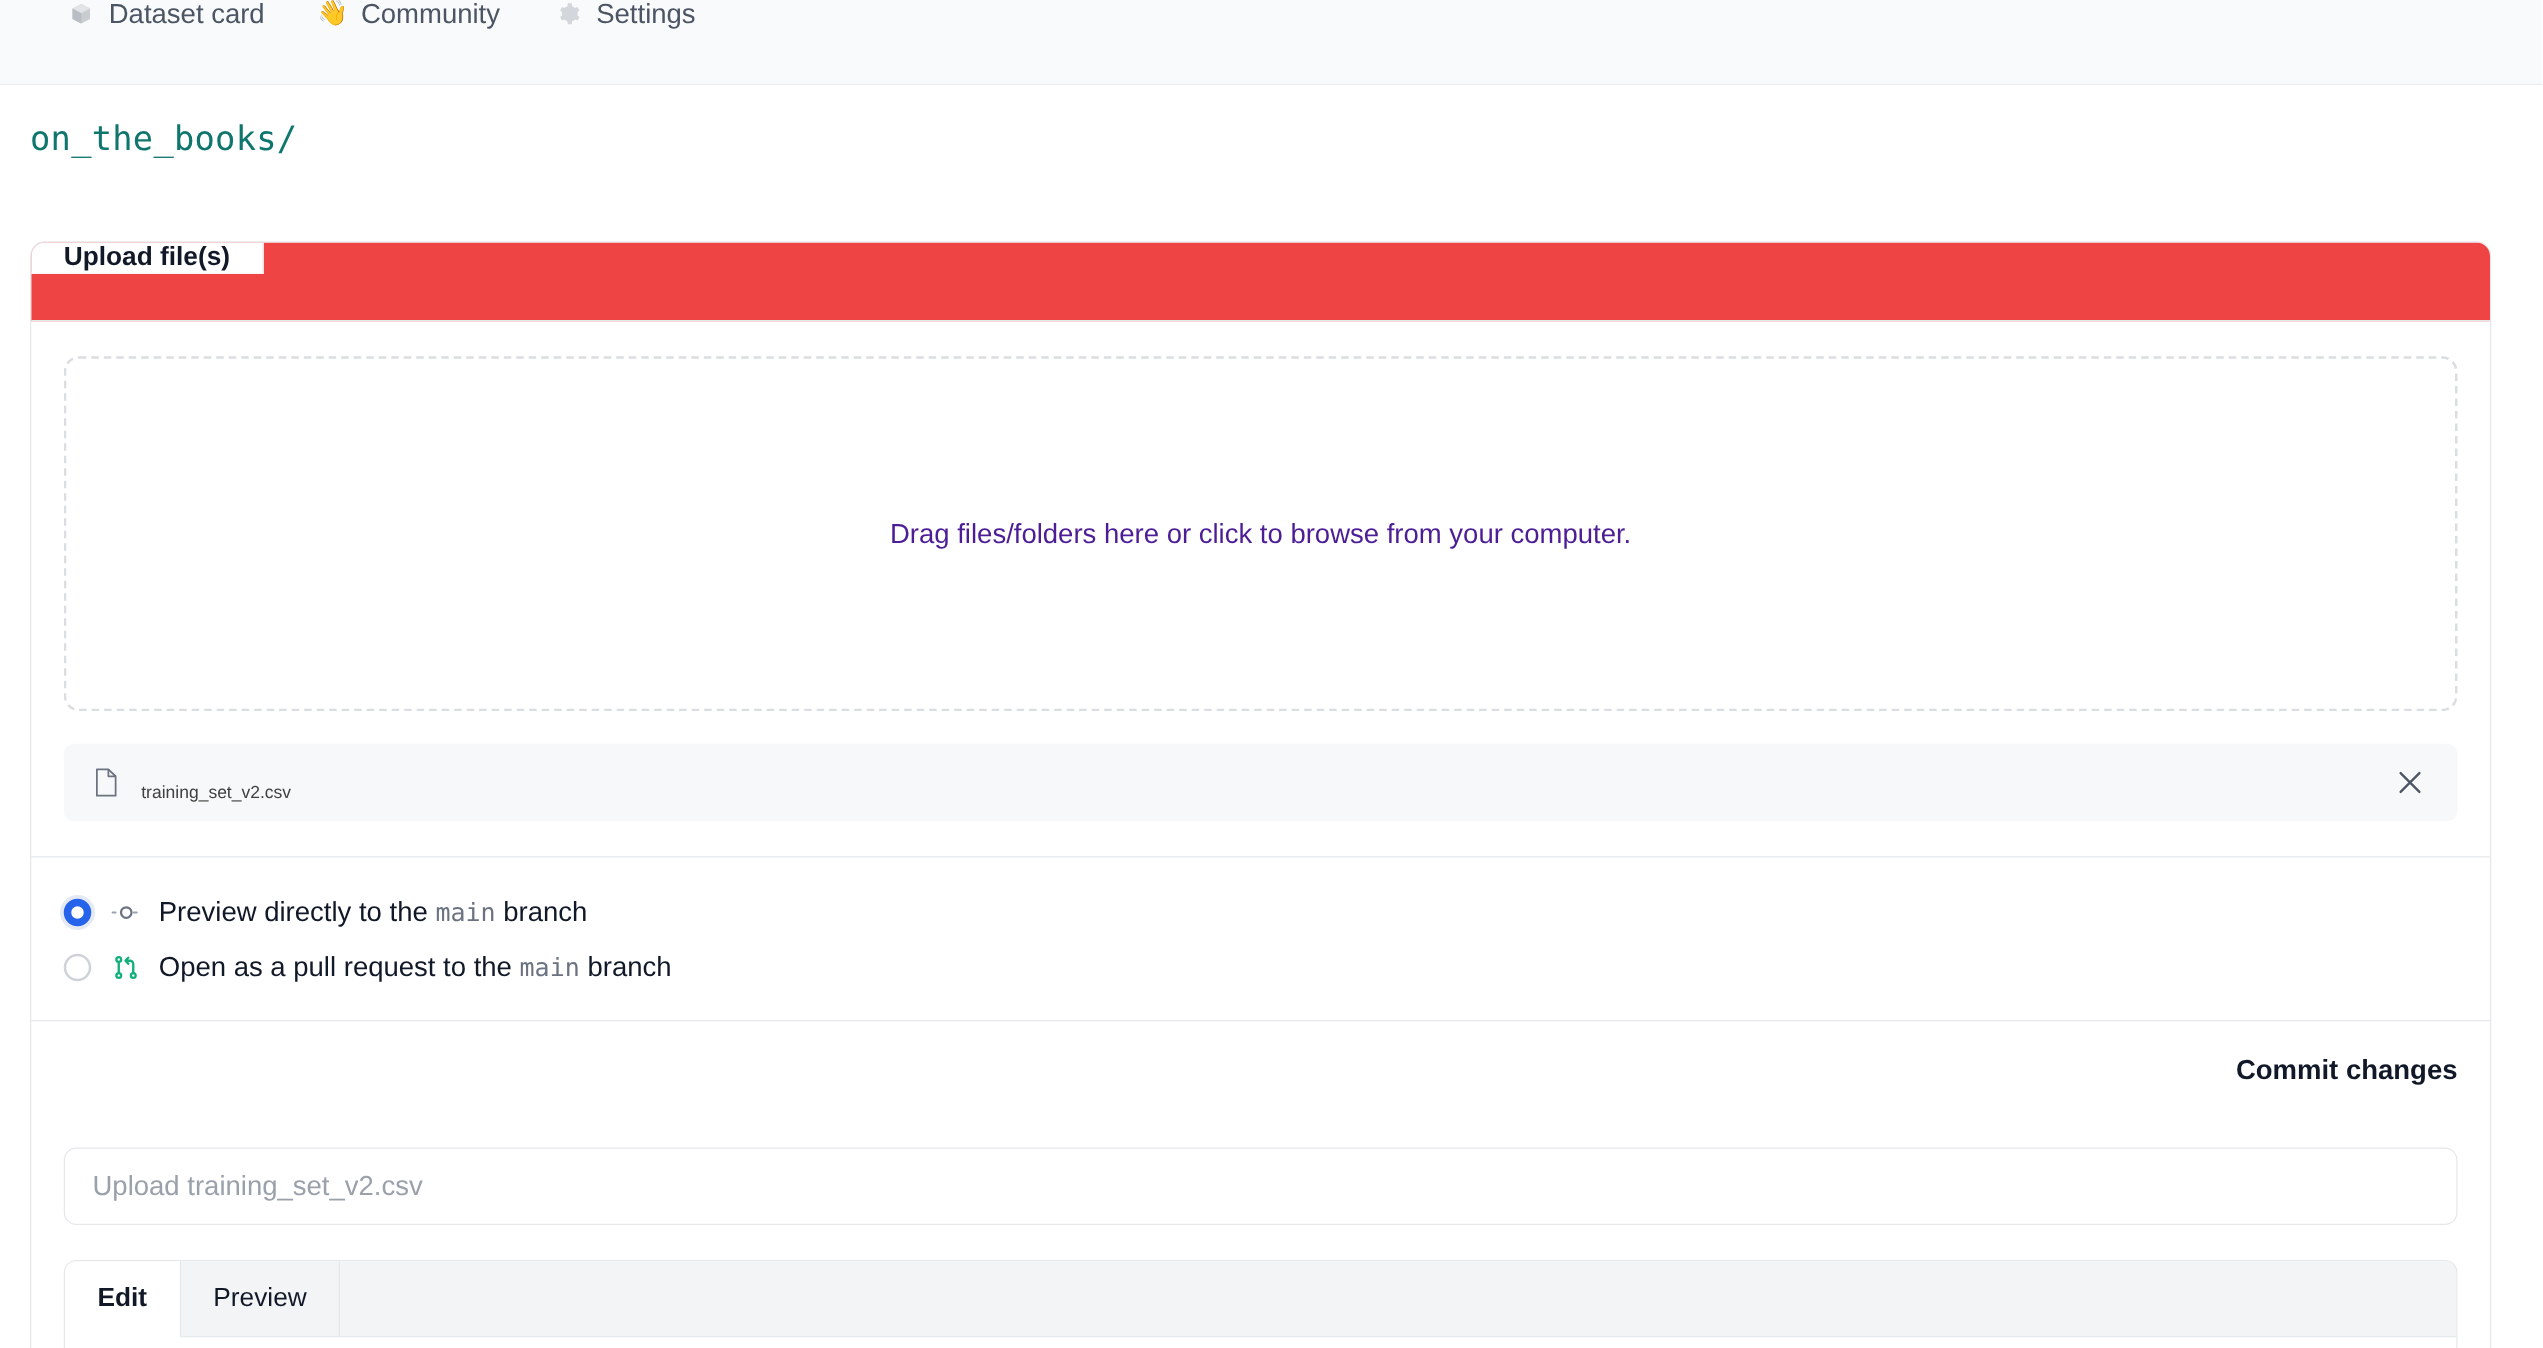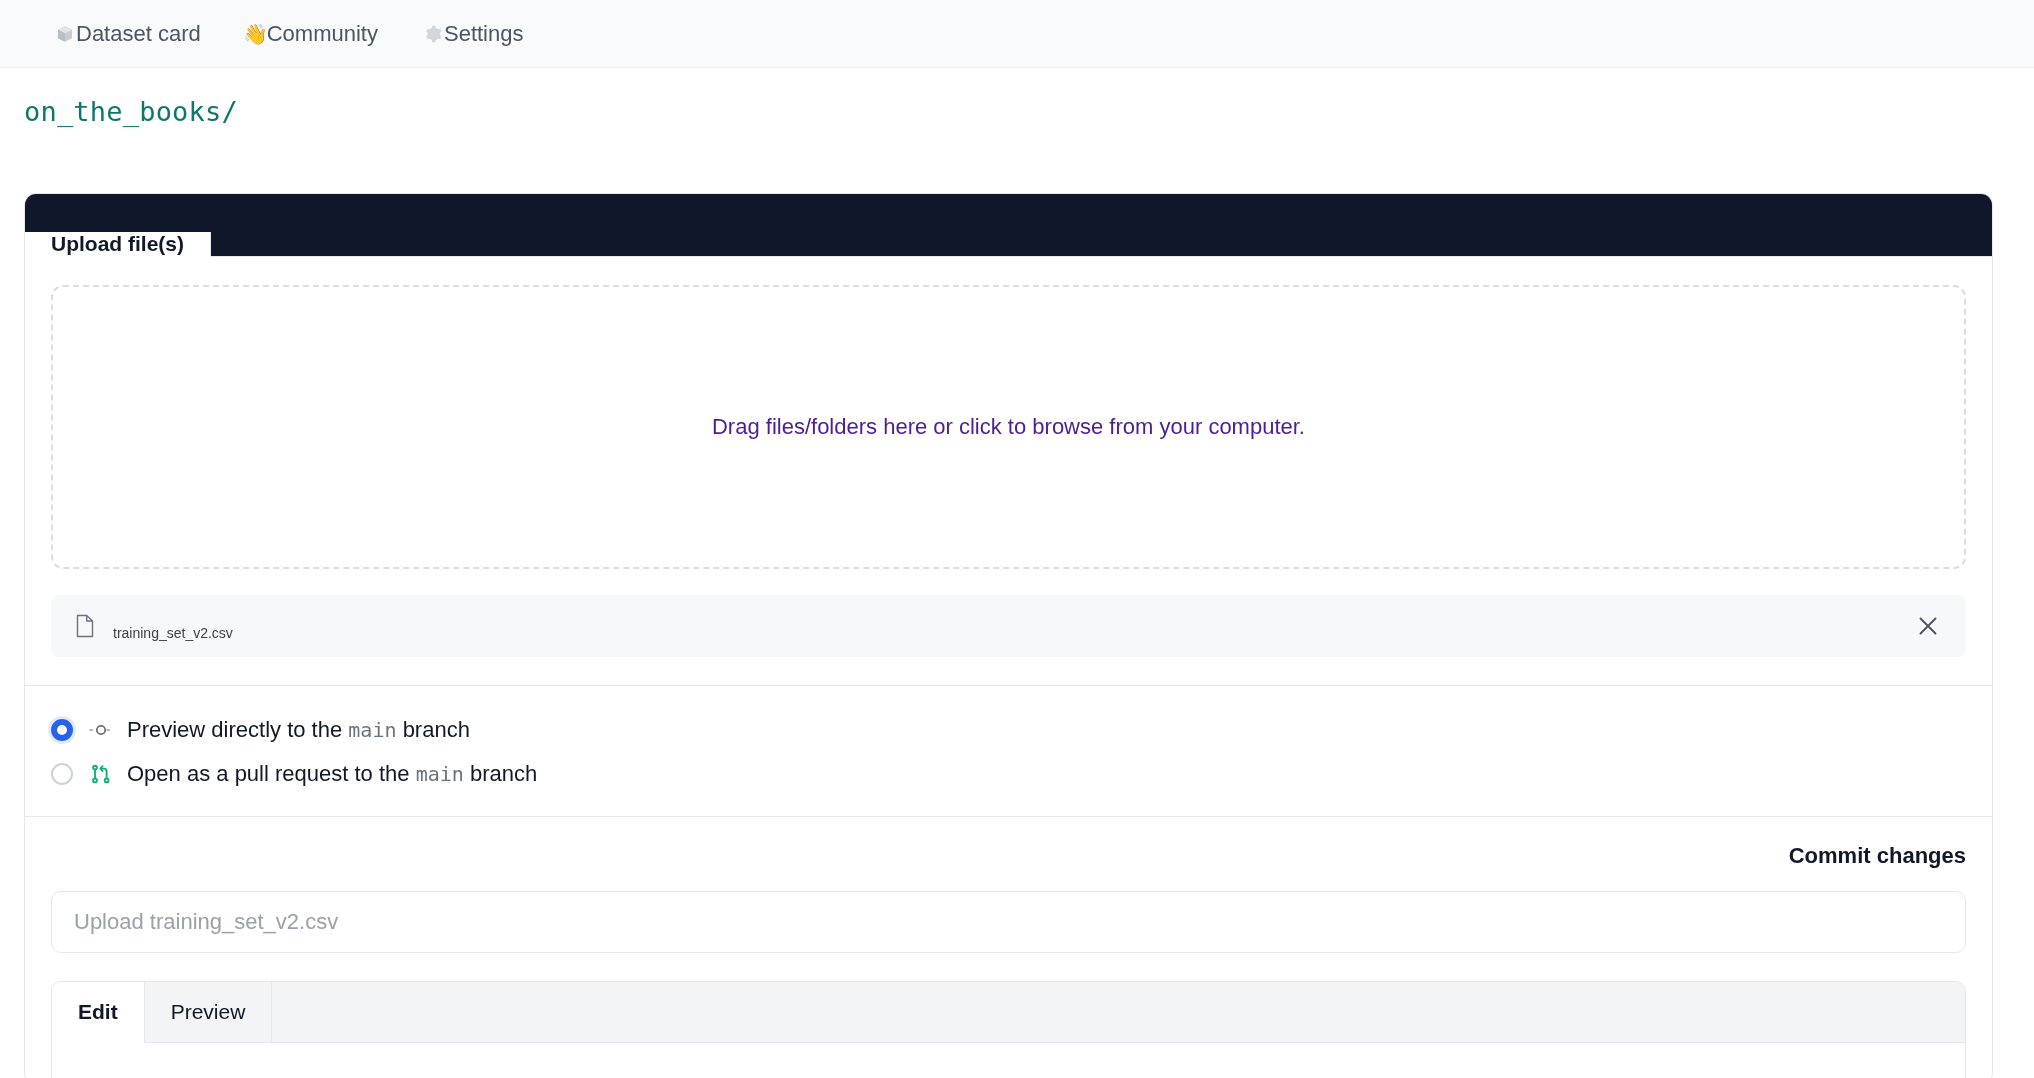--- a/index.html
+++ b/index.html
@@ -21,21 +21,22 @@
     height: 68px;
     background: #f9fafb;
     border-bottom: 1px solid #ebedf0;
     display: flex;
     align-items: stretch;
     padding-left: 32px;
     box-sizing: border-box;
   }
   .nav-tab {
     display: flex;
-    align-items: center;
+    align-items: flex-start;
+    gap: 11px;
     padding: 0 22px;
     font-size: 22px;
     color: #4b5563;
     position: relative;
     cursor: pointer;
     white-space: nowrap;
   }
   .nav-tab .nav-label { line-height: 1; }
   .nav-tab.active { color: #111827; font-weight: bold; }
   .nav-tab.active::after {
@@ -71,23 +72,23 @@
     top: 193px;
     width: 1969px;
     border: 1px solid #e5e7eb;
     border-radius: 12px;
     background: #ffffff;
     box-sizing: border-box;
     overflow: hidden;
   }
   .card-tabbar {
     display: flex;
-    align-items: flex-end;
+    align-items: flex-start;
     height: 62px;
-    background: #0f172a;
+    background: #ef4444;
     border-bottom: 1px solid #e5e7eb;
   }
   .card-tab {
     display: flex;
     align-items: center;
     padding: 0 26px;
     font-size: 21px;
     color: #111827;
     border-right: 1px solid #e5e7eb;
     cursor: pointer;
@@ -197,20 +198,21 @@
     height: 62px;
     border: 1px solid #e5e7eb;
     border-radius: 10px;
     box-sizing: border-box;
     padding: 0 22px;
     font-size: 22px;
     font-family: "Liberation Sans", sans-serif;
     color: #8b5cf6;
     background: #ffffff;
     outline: none;
+    margin-top: 27px;
   }
   .commit-input::placeholder { color: #9aa1ab; }
 
   .editor-wrap { padding: 28px 26px 0 26px; }
   .editor-box {
     border: 1px solid #e5e7eb;
     border-radius: 10px 10px 0 0;
     overflow: hidden;
   }
   .editor-tabbar {

